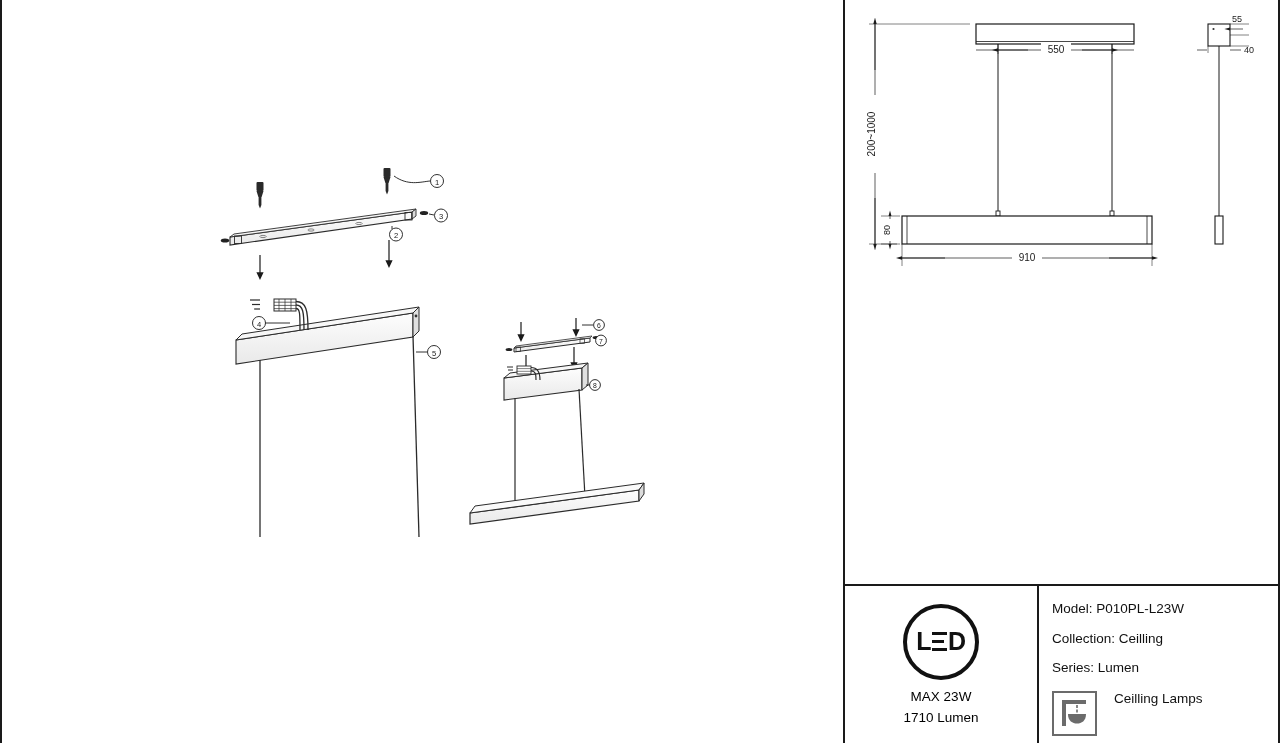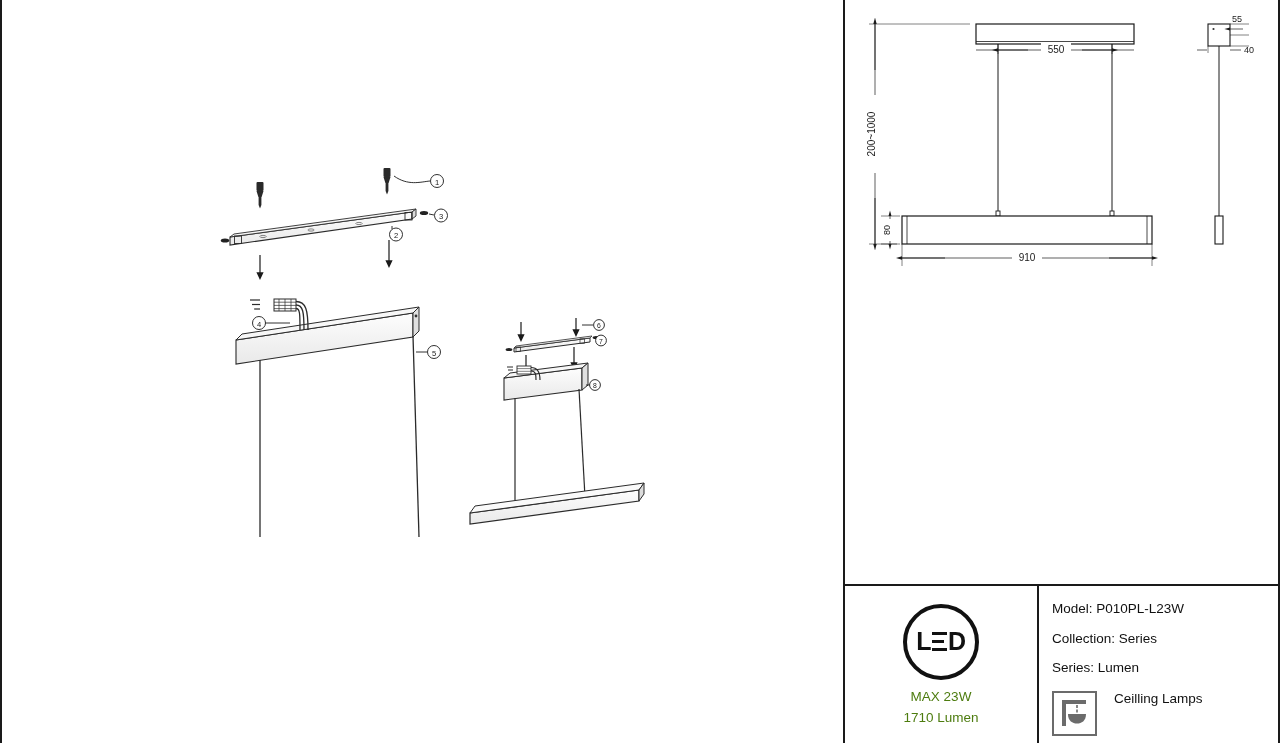--- a/index.html
+++ b/index.html
@@ -66,21 +66,21 @@
   }
   .led-e {
     display: inline-flex; flex-direction: column;
     justify-content: space-between;
     width: 15px; height: 19px;
     margin: 0 1px;
   }
   .led-e span { display: block; height: 3.4px; background: #111; width: 100%; }
   .led-e span.mid { width: 82%; }
   .led-line {
-    font-size: 13.5px; color: #4d7c0f;
+    font-size: 13.5px; color: #000000;
     line-height: 1.55; text-align: center;
   }
   #spec-cell {
     flex: 1;
     padding: 17px 0 4px 13px;
   }
   .spec-line {
     font-size: 13.5px; color: #111;
     line-height: 1; margin-bottom: 16px;
   }
@@ -391,21 +391,21 @@
           </span>
           <span>D</span>
         </div>
       </div>
       <div class="led-line">MAX 23W</div>
       <div class="led-line">1710 Lumen</div>
     </div>
 
     <div id="spec-cell">
       <div class="spec-line">Model: P010PL-L23W</div>
-      <div class="spec-line">Collection: Series</div>
+      <div class="spec-line">Collection: Ceilling</div>
       <div class="spec-line">Series: Lumen</div>
 
       <div id="category-row">
         <div class="cat-icon-box">
           <svg width="32" height="32" viewBox="0 0 32 32">
 
             <rect x="3" y="3" width="4" height="26" fill="#6b6b6b"></rect>
             <rect x="3" y="3" width="24" height="4" fill="#6b6b6b"></rect>
 
             <rect x="17.2" y="8" width="1.6" height="3" fill="#6b6b6b"></rect>

